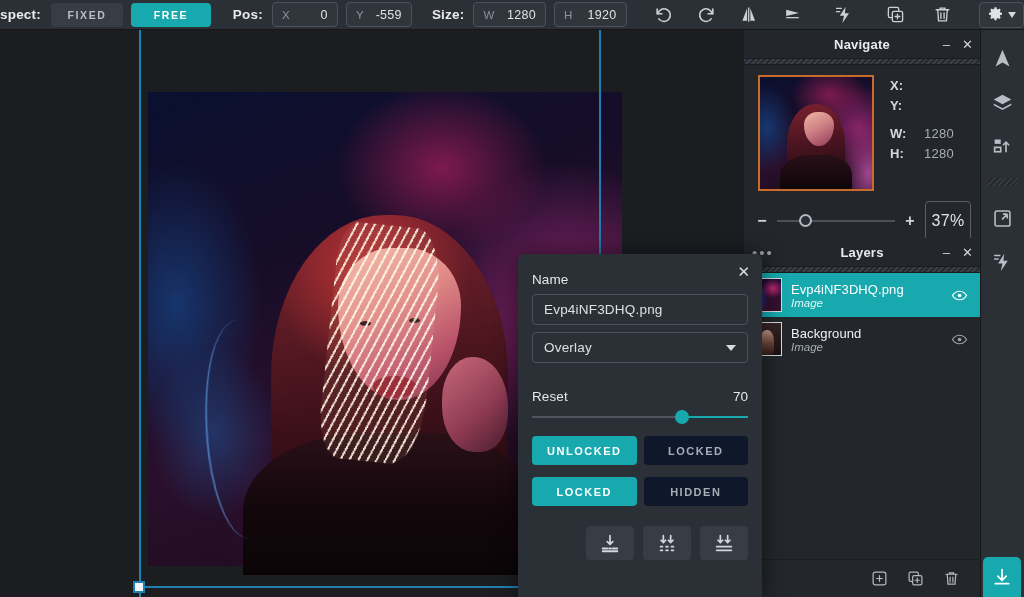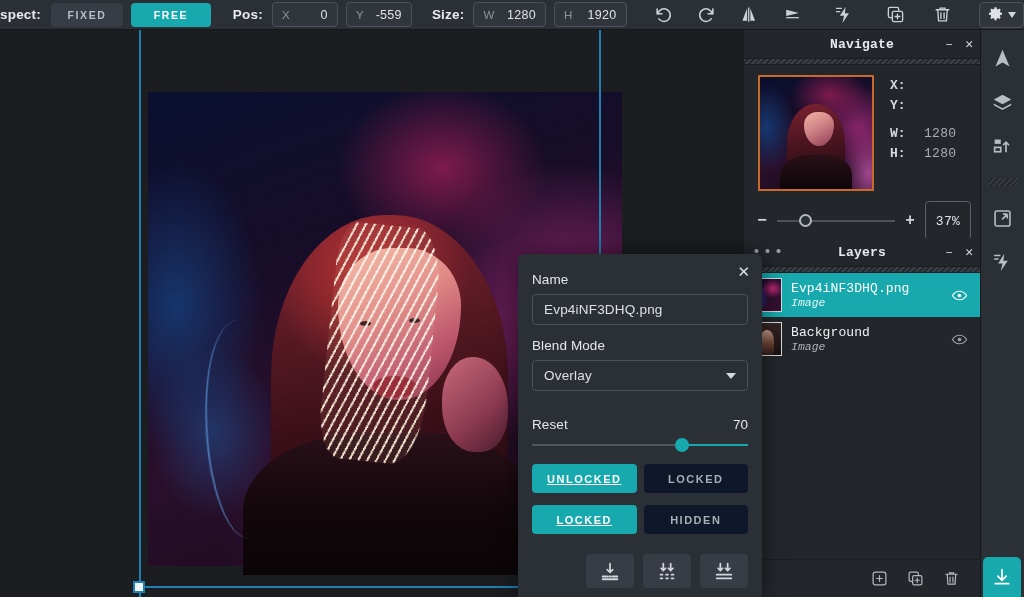--- a/index.html
+++ b/index.html
@@ -128,21 +128,21 @@
   }
   .rail {
     position: absolute; right: 0; top: 30px; width: 44px; height: 567px;
     background: #2b2f36; border-left: 1px solid #15171a;
     display: flex; flex-direction: column; align-items: center; padding-top: 14px; gap: 16px;
   }
   .rail-icon { width: 30px; height: 28px; display: flex; align-items: center; justify-content: center; }
   .rail-sep { width: 30px; height: 8px; margin: 2px 0;
     background: repeating-linear-gradient(135deg,#34383f 0 2px, #24272c 2px 4px); }
 
-  .panel { position: absolute; right: 44px; width: 236px; background: #23262b; font-family: Liberation Mono, monospace; }
+  .panel { position: absolute; right: 44px; width: 236px; background: #23262b; }
   .panel-head {
     height: 28px; display: flex; align-items: center; justify-content: center;
     position: relative; background: #23262b;
   }
   .panel-title { color: #e7eaee; font-size: 13px; font-weight: 700; letter-spacing: .2px; }
   .panel-head .hd-left { position: absolute; left: 8px; color: #9aa0a8; font-size: 15px; letter-spacing: 2px; line-height: 1;}
   .panel-head .hd-right { position: absolute; right: 7px; display: flex; gap: 12px; align-items: center; }
   .hd-btn { color: #cfd4da; font-size: 13px; line-height: 1; }
   .grip { height: 7px;
     background: repeating-linear-gradient(135deg,#3a3e46 0 2px, #26292f 2px 4px);
@@ -177,21 +177,21 @@
   }
   .zoom-sym { color: #cfd4da; font-size: 16px; line-height: 1; width: 10px; text-align: center; font-weight: 700;}
   .zoom-track { flex: 1; height: 2px; background: #4b505a; position: relative; }
   .zoom-knob {
     position: absolute; left: 19%; top: -6px; width: 13px; height: 13px;
     border-radius: 50%; border: 2px solid #b5bac2; background: #2b2f36;
   }
   .zoom-val {
     width: 46px; height: 40px; border: 1px solid #5a6069; border-radius: 4px;
     display: flex; align-items: center; justify-content: center;
-    color: #dfe3e8; font-size: 13px; letter-spacing: .3px;
+    color: #dfe3e8; font-size: 16px; letter-spacing: .3px;
   }
 
   .layer-row {
     height: 44px; display: flex; align-items: center; gap: 9px;
     padding: 0 12px 0 8px; background: #23262b;
   }
   .layer-row.selected { background: #17a9ad; }
   .layer-thumb { width: 30px; height: 34px; border: 1px solid #d5d9de; background: #2a1020; position: relative; overflow:hidden;}
   .lt-a { position:absolute; inset:0;
     background: radial-gradient(ellipse 16px 14px at 70% 30%, rgba(200,40,120,.95), rgba(0,0,0,0) 70%),
@@ -248,21 +248,21 @@
   .m-slider { margin-top: 12px; height: 2px; position: relative; background: #50555e; }
   .m-slider .fill { position: absolute; left: 68%; right: 0; top: 0; height: 2px; background: #17a9ad; }
   .m-slider .knob { position: absolute; left: 66%; top: -6px; width: 14px; height: 14px;
     border-radius: 50%; background: #17a9ad; }
   .tog-row { display: flex; gap: 7px; margin-top: 18px; }
   .tog {
     flex: 1; height: 29px; border-radius: 4px; background: #0f172a;
     display: flex; align-items: center; justify-content: center;
     font-size: 11px; font-weight: 700; letter-spacing: 1.5px; color: #a9aeb6;
   }
-  .tog.active { background: #17a9ad; color: #ffffff; text-decoration: underline; }
+  .tog.active { background: #17a9ad; color: #ffffff; }
   .align-row { display: flex; gap: 9px; margin-top: 20px; justify-content: flex-end; }
   .align-btn {
     width: 48px; height: 34px; border-radius: 4px; background: #383c44;
     display: flex; align-items: center; justify-content: center;
   }
   svg { display: block; }
 </style>
 </head>
 <body>
 
@@ -523,21 +523,20 @@
       </svg>
     </span>
   </div>
 
   <div class="modal">
     <div class="modal-close">✕</div>
 
     <div class="m-label" style="margin-top:6px;">Name</div>
     <div class="m-input">Evp4iNF3DHQ.png</div>
 
-    <div class="m-label">Blend Mode</div>
     <div class="m-select">
       <span>Overlay</span>
       <span class="caret"></span>
     </div>
 
     <div class="m-row">
       <span class="m-label" style="margin-top:12px;">Reset</span>
       <span class="rv">70</span>
     </div>
     <div class="m-slider">

